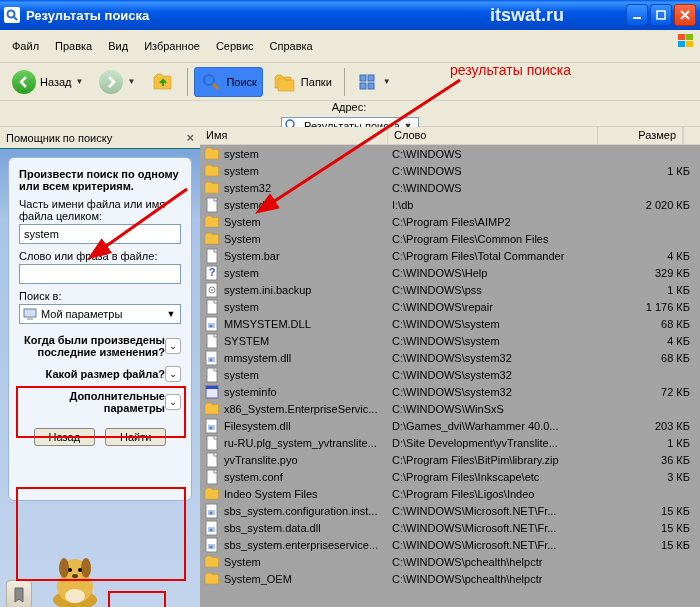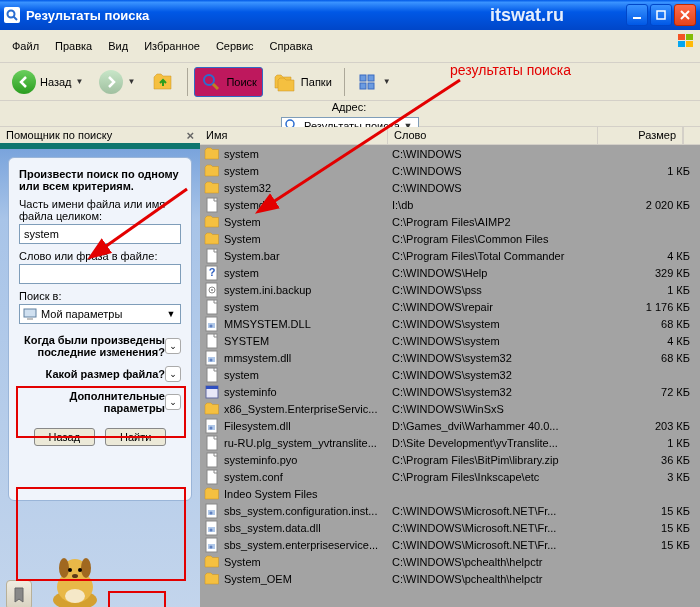--- a/index.html
+++ b/index.html
@@ -25,21 +25,21 @@
 svg.arrow-annotation { position: absolute; z-index: 99; pointer-events: none; }
 .addrbar { background: #ece9d8; height: 26px; display: flex; align-items: center; padding: 0 6px; border-bottom: 1px solid #d4d0c8; gap: 4px; flex-direction: column; }
 .addrbar .label { margin-right: 2px; }
 .addrbar .addrfield { flex: 1; display: flex; align-items: center; background: #fff; border: 1px solid #7f9db9; height: 20px; padding: 0 2px; }
 .addrbar .addrfield .addricon { width: 16px; height: 16px; margin-right: 4px; }
 .addrbar .addrfield .dd { width: 16px; text-align: center; cursor: pointer; font-size: 9px; color: #333; }
 .gobtn { display: flex; align-items: center; gap: 3px; cursor: pointer; padding: 2px 4px; }
 .gobtn .goicon { width: 18px; height: 18px; background: linear-gradient(to bottom, #6bcf5e, #2a9d1f); border-radius: 3px; color: #fff; display: flex; align-items: center; justify-content: center; font-weight: bold; }
 .main { display: flex; height: 489px; }
 .sidebar { width: 200px; background: #ece9d8; display: flex; flex-direction: column; }
-.sideheader { height: 22px; display: flex; align-items: center; padding: 0 6px; border-bottom: 6px solid #0f766e; background: #ece9d8; }
+.sideheader { height: 22px; display: flex; align-items: center; padding: 0 6px; border-bottom: 1px solid #0f766e; background: #ece9d8; }
 .sideheader .shtitle { flex: 1; }
 .sideheader .shclose { cursor: pointer; font-size: 13px; font-weight: bold; color: #666; }
 .sidebody { flex: 1; background: linear-gradient(to bottom, #7aa4dc 0%, #a8c4e8 15%, #c3d5ec 100%); padding: 8px; position: relative; overflow: hidden; }
 .searchpanel { background: #f0f4fb; border: 1px solid #9ab5d8; border-radius: 6px; padding: 10px 10px 54px 10px; }
 .searchpanel b { font-weight: bold; }
 .sp-label { margin: 6px 0 2px 0; color: #000; }
 .sp-input { width: 100%; height: 20px; border: 1px solid #7f9db9; padding: 0 4px; background: #fff; }
 .sp-select { width: 100%; height: 20px; border: 1px solid #7f9db9; background: #fff; display: flex; align-items: center; padding: 0 2px; }
 .sp-select .selicon { width: 16px; height: 16px; margin-right: 3px; }
 .sp-select .seltext { flex: 1; }
@@ -134,21 +134,21 @@
       </div>
     <span class="tarrow">▼</span>
   </div>
   <div class="tbtn">
     <svg width="24" height="24" viewBox="0 0 24 24">
         <path class="folder-svg" d="M3 7 l3-3 h4 l2 2 h8 v13 h-17 z"></path>
         <path d="M12 16 v-6 m-3 3 l3-3 l3 3" fill="none" stroke="#2a9d1f" stroke-width="2"></path>
       </svg>
   </div>
   <div class="tsep"></div>
-  <div class="tbtn" style="background:#be185d;border:1px solid #316ac5;padding:3px 5px;justify-content:space-between;">
+  <div class="tbtn" style="background:#3b82f6;border:1px solid #316ac5;padding:3px 5px;justify-content:space-between;">
     <svg width="22" height="22" viewBox="0 0 22 22">
         <circle cx="9" cy="9" r="5" fill="none" stroke="#2a6dd0" stroke-width="2"></circle>
         <line x1="13" y1="13" x2="18" y2="18" stroke="#c08020" stroke-width="3"></line>
       </svg>
     <span>Поиск</span>
   </div>
   <div class="tbtn">
     <svg width="24" height="22" viewBox="0 0 24 22">
         <path class="folder-svg" d="M2 6 l2-2 h4 l2 2 h8 v11 h-16 z"></path>
         <path class="folder-svg" d="M5 9 l2-2 h4 l2 2 h8 v11 h-16 z" fill="#ffd870"></path>
@@ -413,38 +413,39 @@
             </svg></span>
           <span class="fname">ru-RU.plg_system_yvtranslite...</span>
           <span class="fpath">D:\Site Development\yvTranslite...</span>
           <span class="fsize">1 КБ</span>
         </div>
         <div class="filerow">
           <span class="ficon"><svg width="16" height="16" viewBox="0 0 16 16">
               <rect x="3" y="1" width="10" height="14" fill="#fff" stroke="#888"></rect>
               <path d="M10 1 v3 h3" fill="none" stroke="#888"></path>
             </svg></span>
-          <span class="fname">systeminfo.pyo</span>
+          <span class="fname">yvTranslite.pyo</span>
           <span class="fpath">C:\Program Files\BitPim\library.zip</span>
           <span class="fsize">36 КБ</span>
         </div>
         <div class="filerow">
           <span class="ficon"><svg width="16" height="16" viewBox="0 0 16 16">
               <rect x="3" y="1" width="10" height="14" fill="#fff" stroke="#888"></rect>
               <path d="M10 1 v3 h3" fill="none" stroke="#888"></path>
             </svg></span>
           <span class="fname">system.conf</span>
           <span class="fpath">C:\Program Files\Inkscape\etc</span>
           <span class="fsize">3 КБ</span>
         </div>
         <div class="filerow">
           <span class="ficon"><svg width="16" height="16" viewBox="0 0 16 16">
               <path d="M1 4 l2-2 h4 l1.5 1.5 h6 v9.5 h-13.5 z" fill="#f5c040" stroke="#c89020" stroke-width="0.5"></path>
             </svg></span>
           <span class="fname">Indeo System Files</span>
+          <span class="fpath">C:\Program Files\Ligos\Indeo</span>
           <span class="fsize"></span>
         </div>
         <div class="filerow">
           <span class="ficon"><svg width="16" height="16" viewBox="0 0 16 16">
               <rect x="2" y="1" width="11" height="14" fill="#fff" stroke="#888"></rect>
               <rect x="4" y="7" width="7" height="5" fill="#b0c8e8"></rect>
               <circle cx="7" cy="10" r="1.5" fill="#6080c0"></circle>
             </svg></span>
           <span class="fname">sbs_system.configuration.inst...</span>
           <span class="fpath">C:\WINDOWS\Microsoft.NET\Fr...</span>

